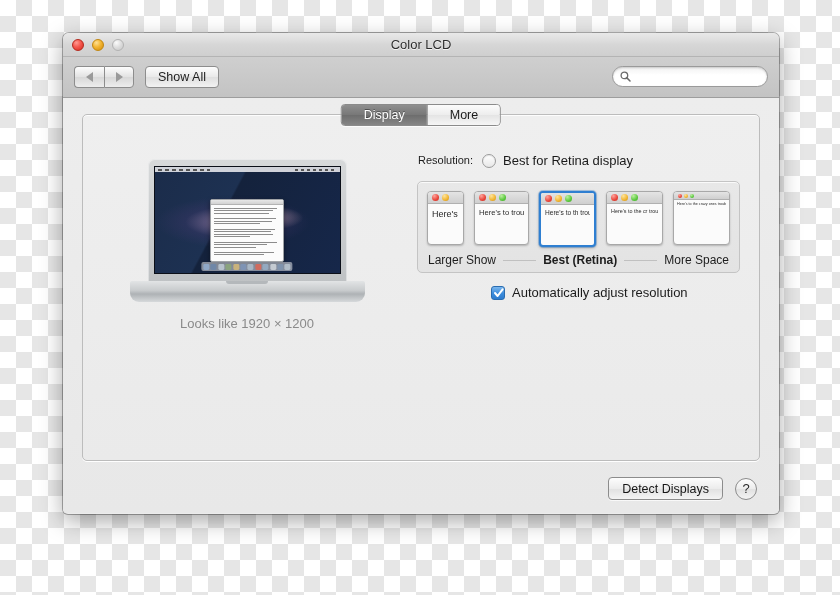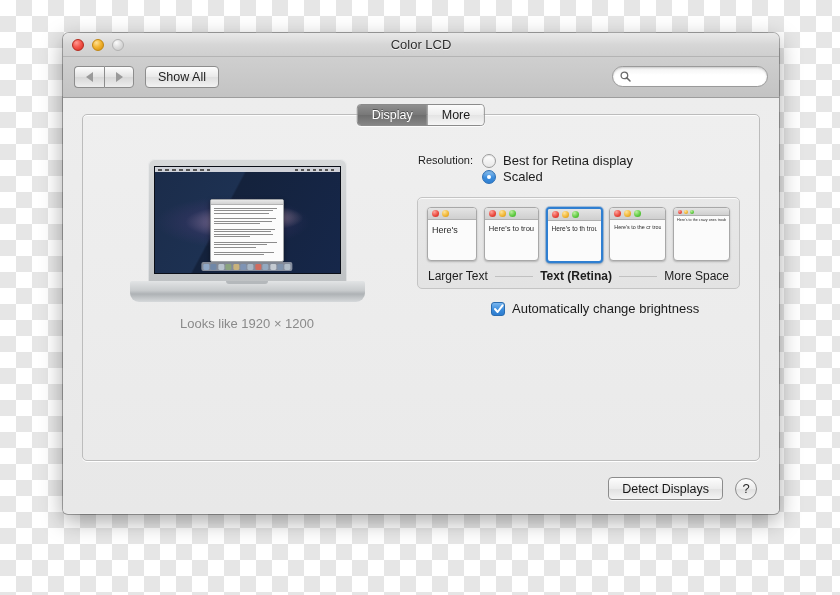--- a/index.html
+++ b/index.html
@@ -121,21 +121,21 @@
   
   .tabs {
     position: absolute; left: 50%; top: -11px;
     transform: translateX(-50%);
     display: flex; height: 22px;
     border-radius: 4px; overflow: hidden;
     border: 1px solid #8b8b8b;
     box-shadow: 0 1px 0 rgba(255,255,255,.8);
   }
   .tab {
-    padding: 0 14px; height: 20px;
+    padding: 0 22px; height: 20px;
     display: flex; align-items: center;
     font-size: 12.5px;
   }
   .tab.active {
     background: linear-gradient(to bottom, #8f8f8f 0%, #777777 50%, #6d6d6d 51%, #868686 100%);
     color: #ffffff;
     text-shadow: 0 -1px 0 rgba(0,0,0,.4);
     border-right: 1px solid #6f6f6f;
   }
   .tab.inactive {
@@ -284,21 +284,21 @@
     padding-left: 4px;
   }
   .tdot { width: 7px; height: 7px; border-radius: 50%; flex: none; }
   .tdot.r { background: radial-gradient(circle at 34% 28%, #ffa49c, #e8453a 60%, #c62f23); }
   .tdot.y { background: radial-gradient(circle at 34% 28%, #ffe49a, #f0b431 60%, #cc8c11); }
   .tdot.g { background: radial-gradient(circle at 34% 28%, #bdf0a1, #5cc93f 60%, #3ba522); }
   .tbody { padding: 3px 4px 0 4px; overflow: hidden; }
   .tbody p { color: #2a2a2a; white-space: nowrap; overflow: hidden; }
 
   
-  .t1 { width: 50px; height: 54px; }
+  .t1 { width: 37px; height: 54px; }
   .t1 .tbody p { font-size: 9px; line-height: 15px; }
   .t2 { width: 55px; height: 54px; }
   .t2 .tbody p { font-size: 7.6px; line-height: 12px; }
   .t3 { width: 57px; height: 56px; }
   .t3 .tbody p { font-size: 6.6px; line-height: 10.5px; }
   .t4 { width: 57px; height: 54px; }
   .t4 .tbody p { font-size: 5.4px; line-height: 8.6px; }
   .t5 { width: 57px; height: 54px; }
   .t5 .tdot { width: 4px; height: 4px; }
   .t5 .tbar { height: 8px; gap: 2px; }
@@ -460,24 +460,20 @@
 
       <div class="controls">
 
         <div class="row">
           <div class="lbl">Resolution:</div>
           <div class="radio-col">
             <label class="radio-line">
               <span class="radio"></span>
               <span>Best for Retina display</span>
             </label>
-            <label class="radio-line">
-              <span class="radio on"></span>
-              <span>Scaled</span>
-            </label>
           </div>
         </div>
 
         <div class="scalebox">
           <div class="thumbs">
 
             <div class="thumb t1">
               <div class="tbar">
                 <span class="tdot r"></span>
                 <span class="tdot y"></span>
@@ -527,37 +523,37 @@
                 <span class="tdot g"></span>
               </div>
               <div class="tbody">
                 <p>Here's to the crazy ones troublemakers. The rou ones who see things diff rules. And they have no can quote them, disagre them. About the only th Because they change th</p>
               </div>
             </div>
 
           </div>
 
           <div class="thumblabels">
-            <span>Larger Text</span>
+            <span>Larger Show</span>
             <span class="dash"></span>
-            <span class="mid">Text (Retina)</span>
+            <span class="mid">Best (Retina)</span>
             <span class="dash"></span>
             <span>More Space</span>
           </div>
         </div>
 
 
 
         <label class="checkline">
           <span class="check">
             <svg width="12" height="12" viewBox="0 0 12 12">
               <polyline points="2,6 4.6,9 9.6,2.4" fill="none" stroke="#ffffff" stroke-width="2" stroke-linecap="round" stroke-linejoin="round"></polyline>
             </svg>
           </span>
-          <span>Automatically change brightness</span>
+          <span>Automatically adjust resolution</span>
         </label>
 
       </div>
     </div>
 
     <div class="footer">
       <div class="detect">Detect Displays</div>
       <div class="helpbtn">?</div>
     </div>
   </div>

